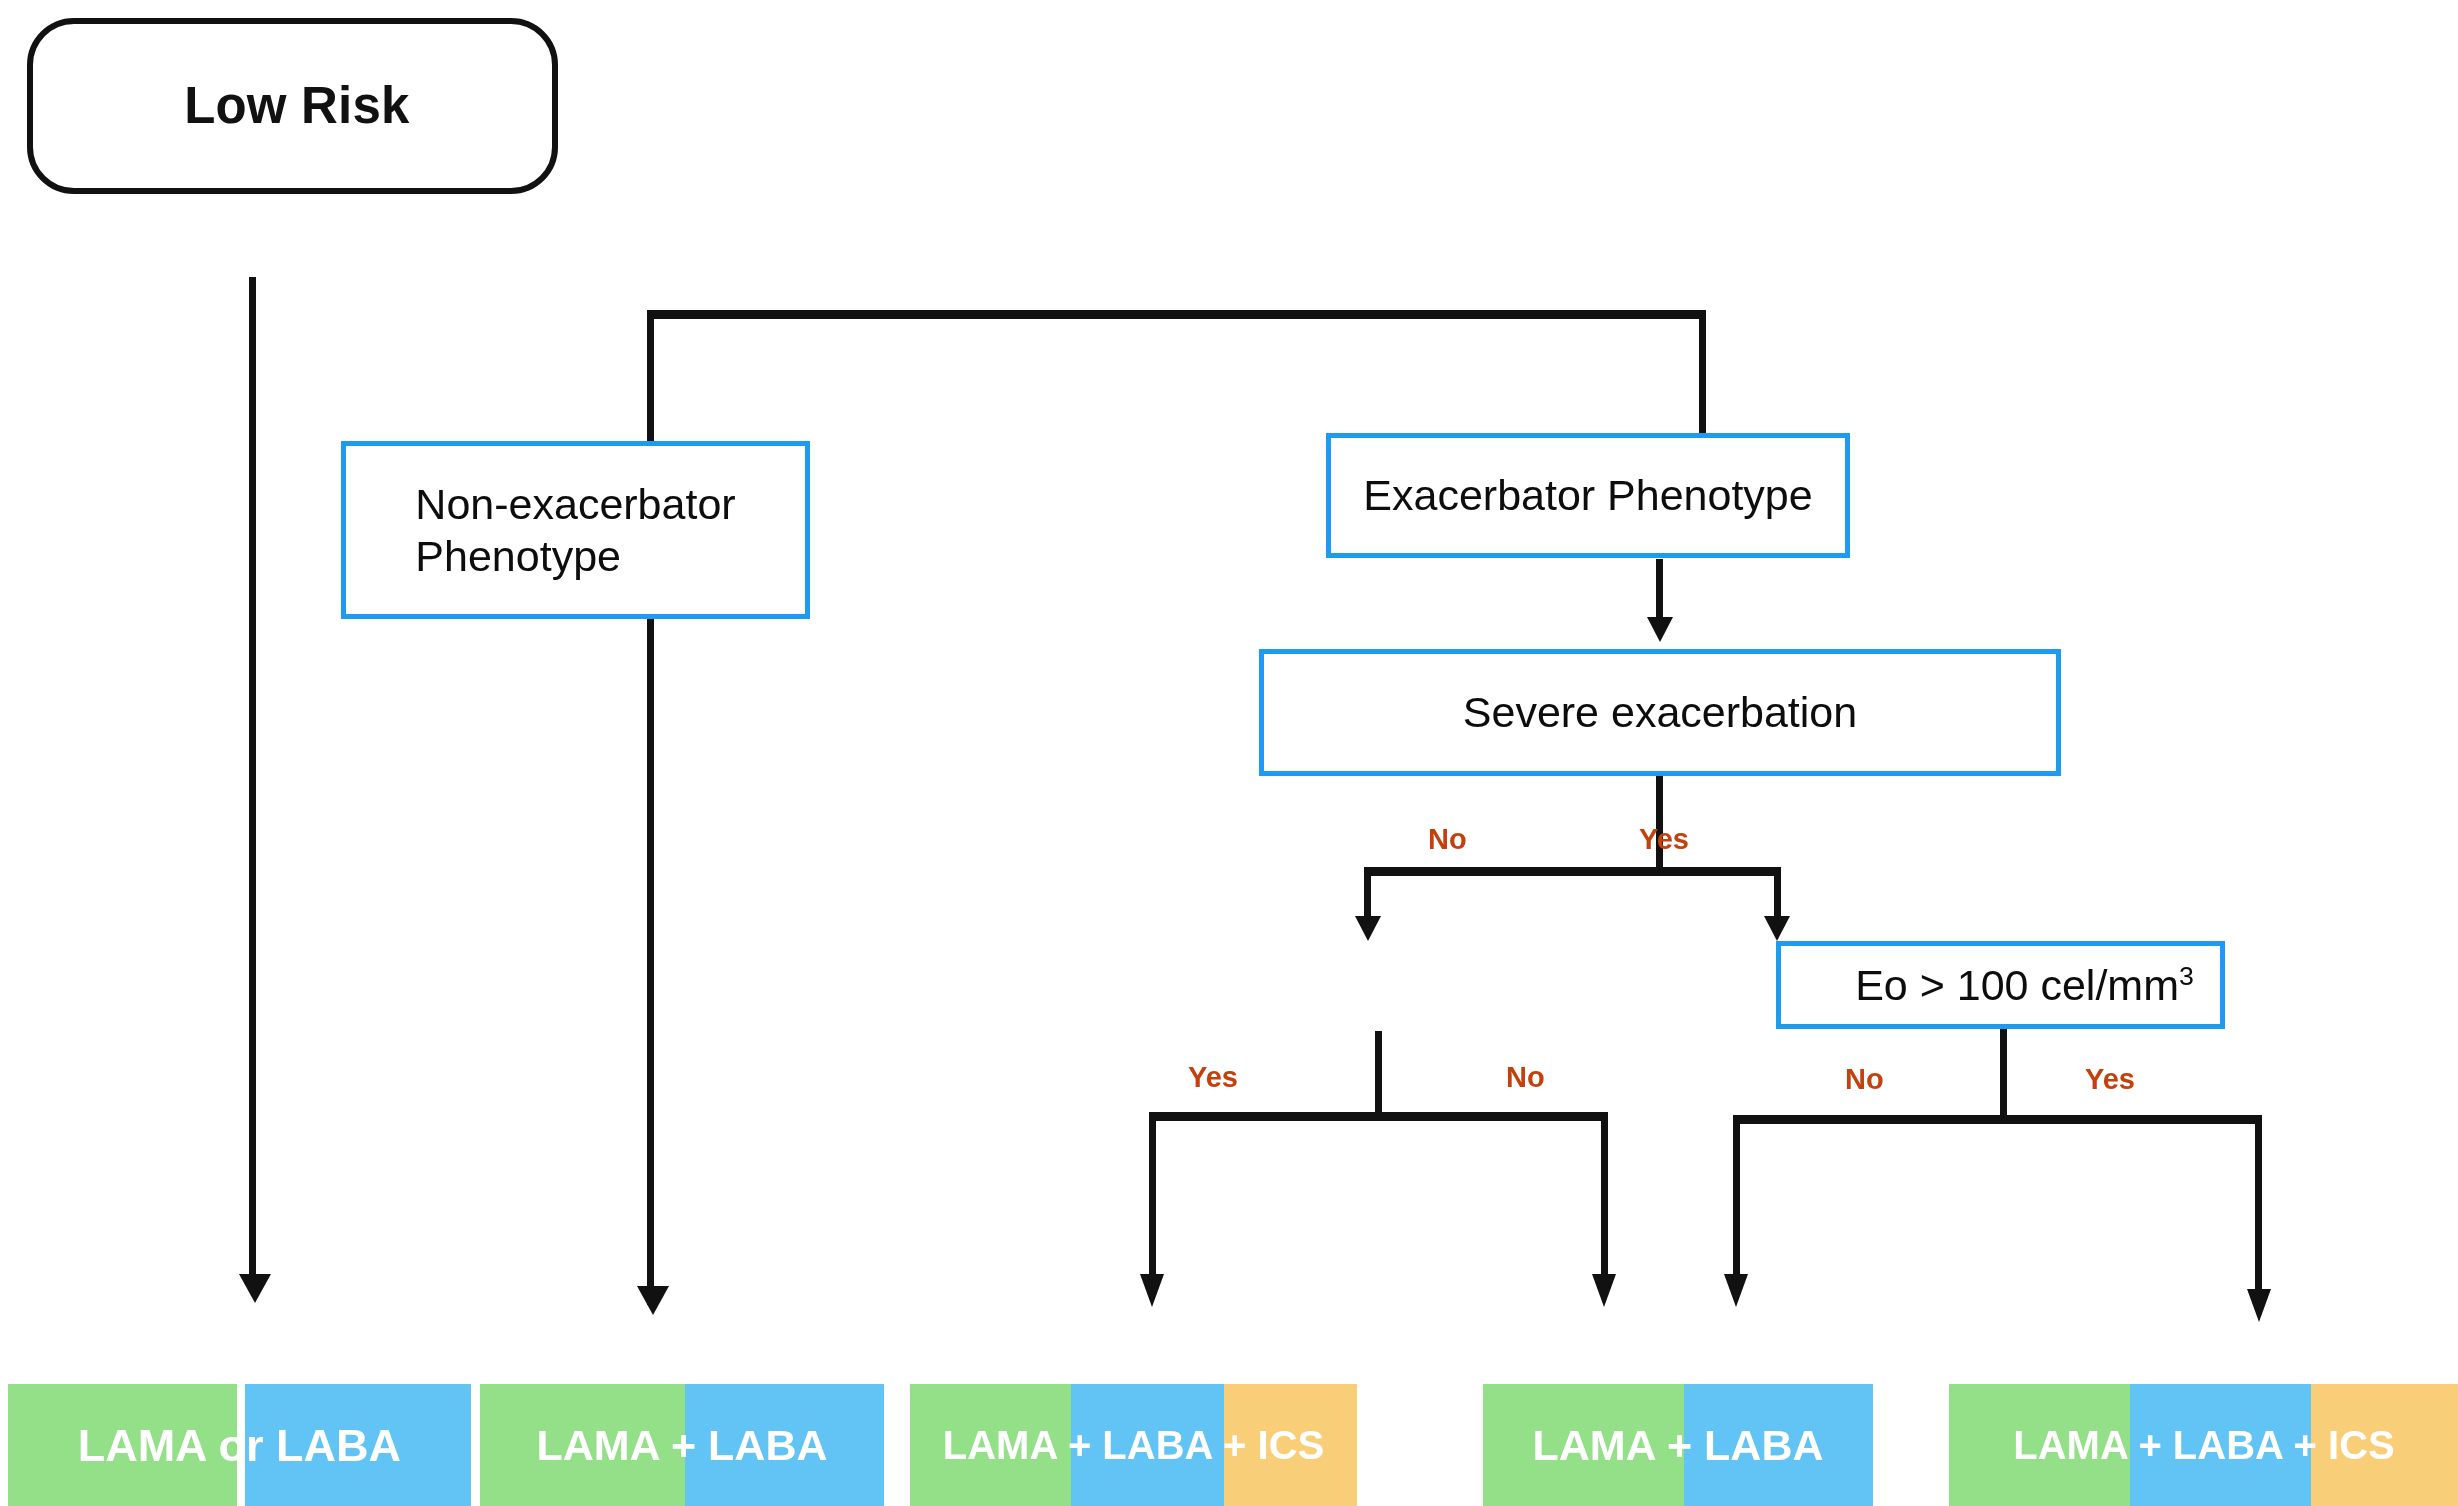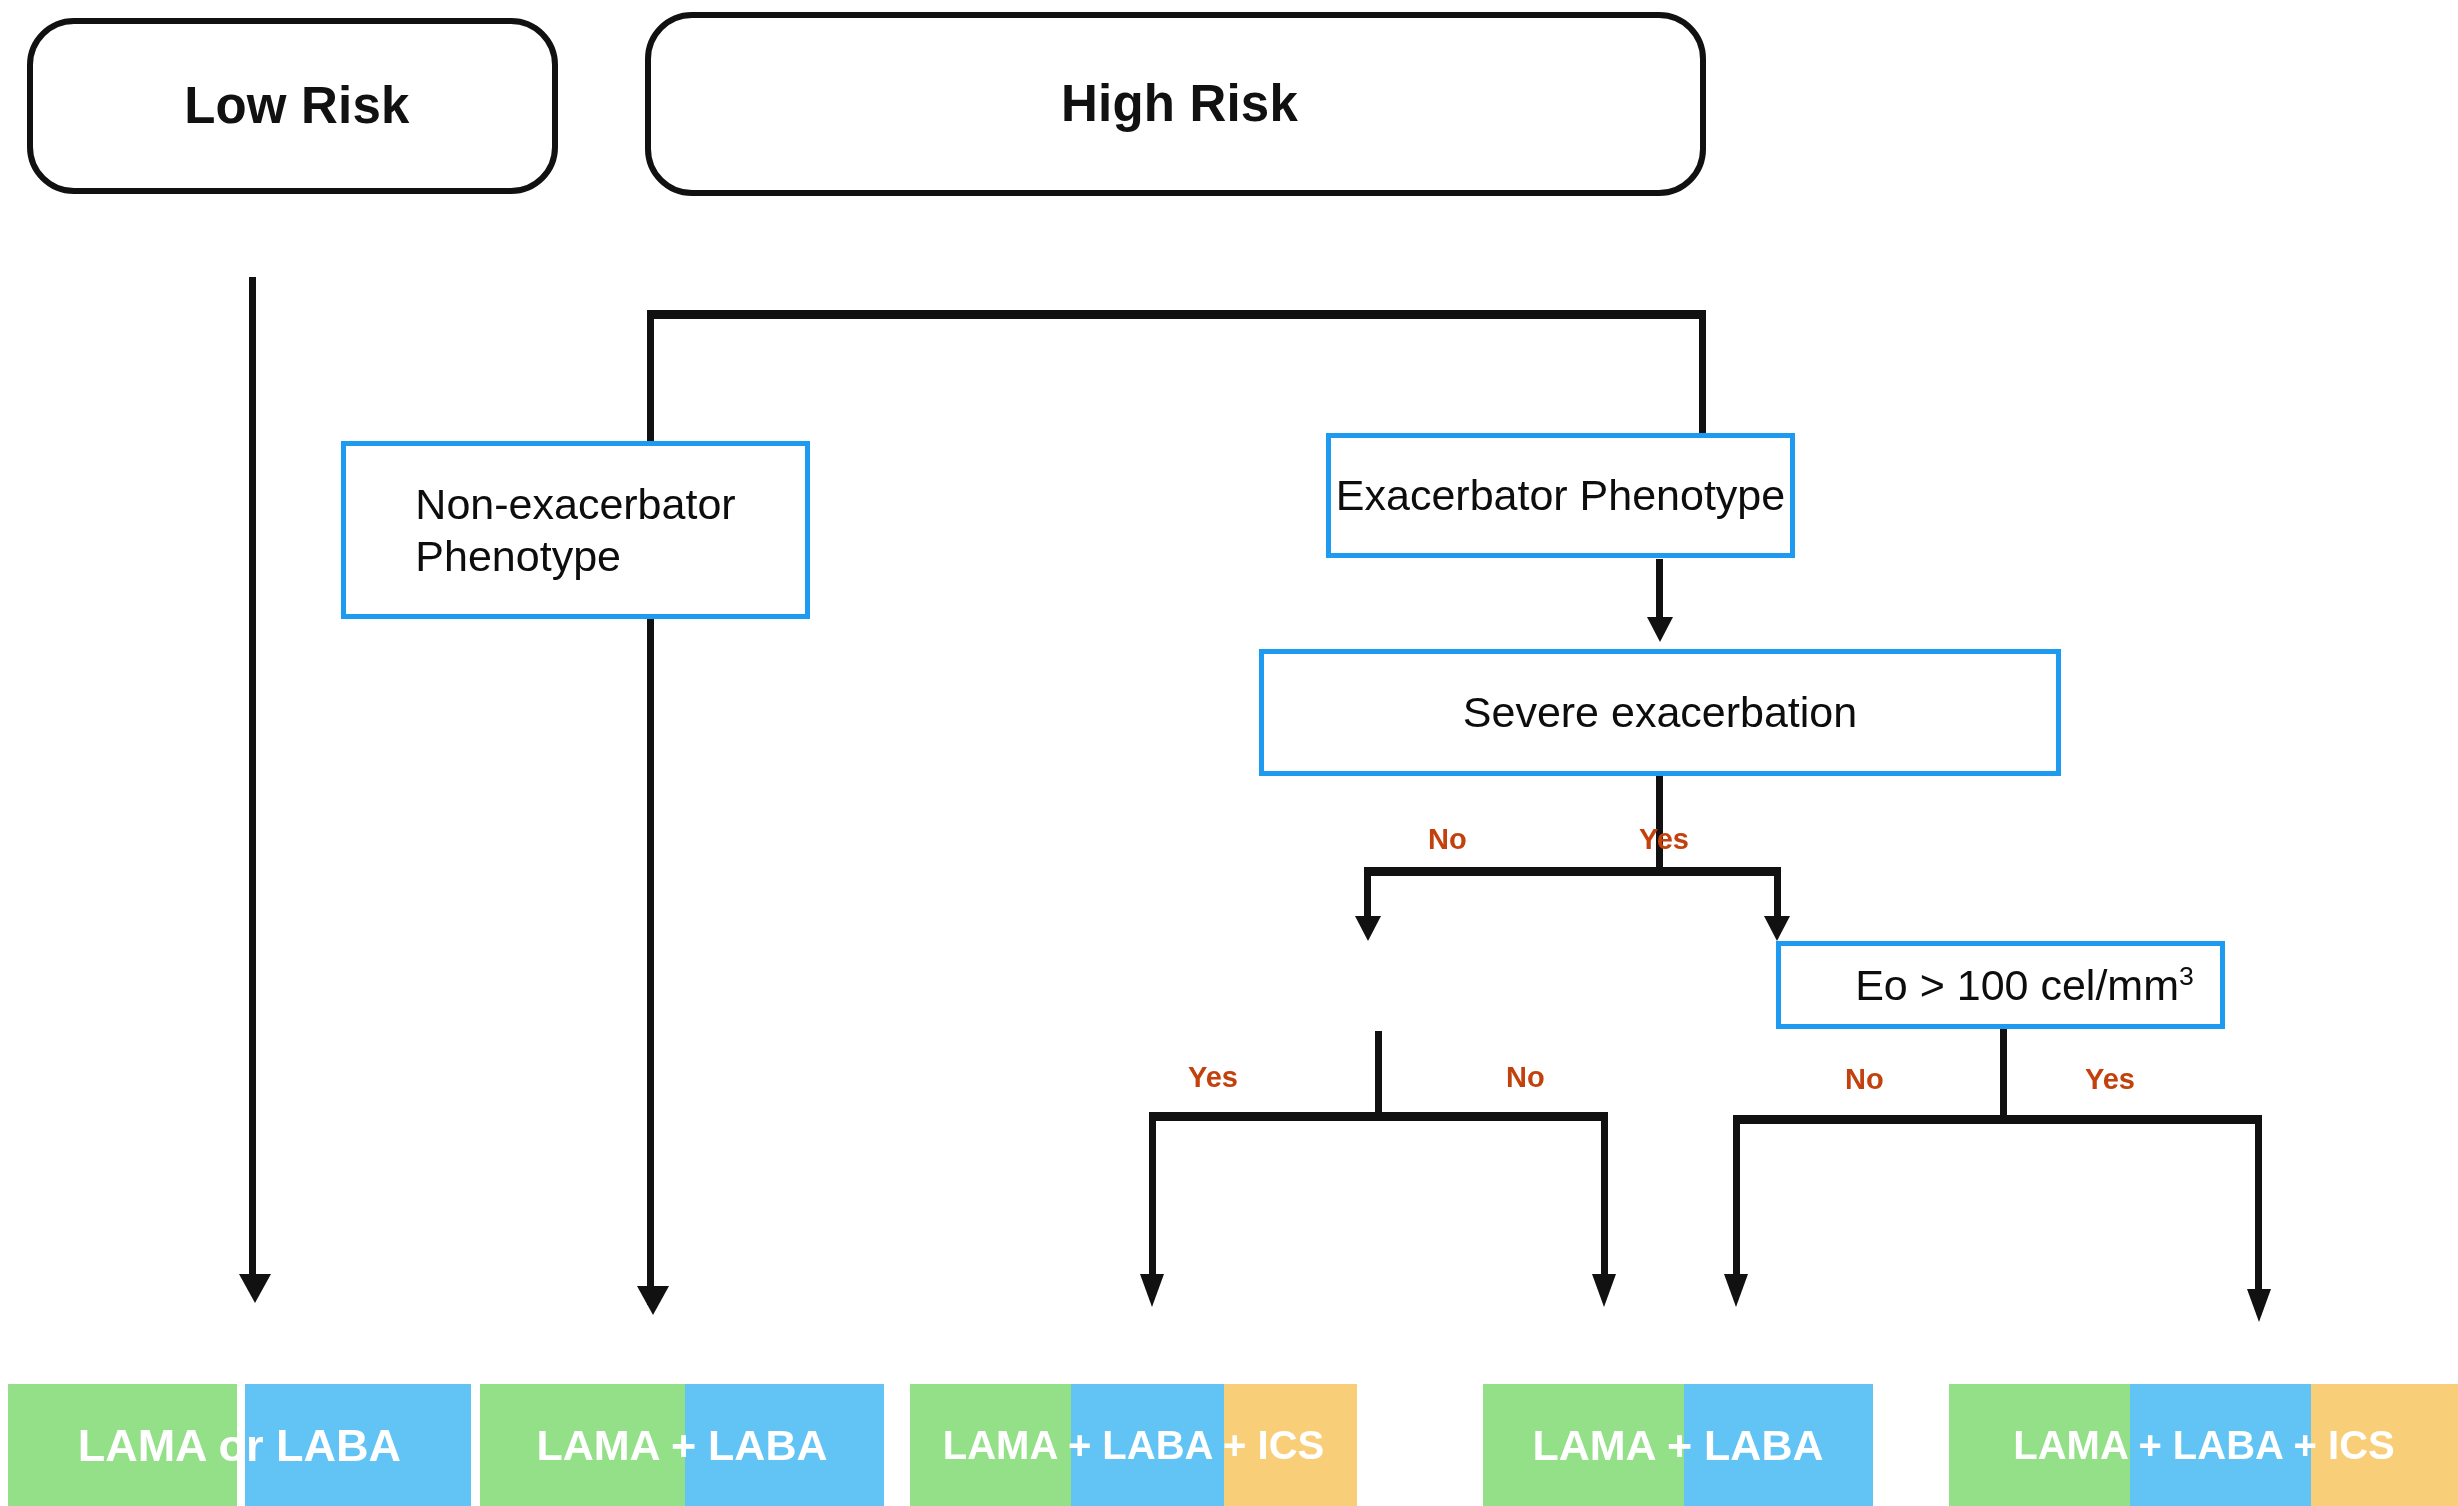--- a/index.html
+++ b/index.html
@@ -123,42 +123,39 @@
 </style>
 </head>
 <body>
 
 <div id="canvas">
 
   <div class="risk-box" style="left:27.4px; top:17.6px; width:531px; height:176px; font-size:51px;">
     <span>Low Risk</span>
   </div>
 
-  <div class="risk-box" style="left:645px; top:11.8px; width:1061px; height:184px; font-size:51px;">
-    <span>High Risk</span>
-  </div>
 
   <div class="vline" style="left:249px; top:277px; height:1014px;"></div>
   <div class="arrow-head" style="left:239px; top:1274px;"></div>
 
   <div class="hline" style="left:647px; top:310px; width:1059px;"></div>
   <div class="vline" style="left:647px; top:310px; height:139px;"></div>
   <div class="vline" style="left:1699px; top:310px; height:125px;"></div>
 
   <div class="blue-box" style="left:341px; top:441px; width:469px; height:178px; font-size:43px;">
     <span>
       <span>Non-exacerbator</span><br>
       <span>Phenotype</span>
     </span>
   </div>
 
   <div class="vline" style="left:647px; top:619px; height:686px;"></div>
   <div class="arrow-head" style="left:637px; top:1286px;"></div>
 
-  <div class="blue-box" style="left:1326px; top:433px; width:469px; height:125px; font-size:43px;">
+  <div class="blue-box" style="left:1326px; top:433px; width:524px; height:125px; font-size:43px;">
     <span>Exacerbator Phenotype</span>
   </div>
 
   <div class="vline" style="left:1656px; top:559px; height:69px;"></div>
   <div class="arrow-head" style="left:1647px; top:617px; border-top-width:25.5px; border-left-width:13.7px; border-right-width:13.7px;"></div>
 
   <div class="blue-box" style="left:1259px; top:649px; width:802px; height:127px; font-size:43px;">
     <span>Severe exacerbation</span>
   </div>
 

